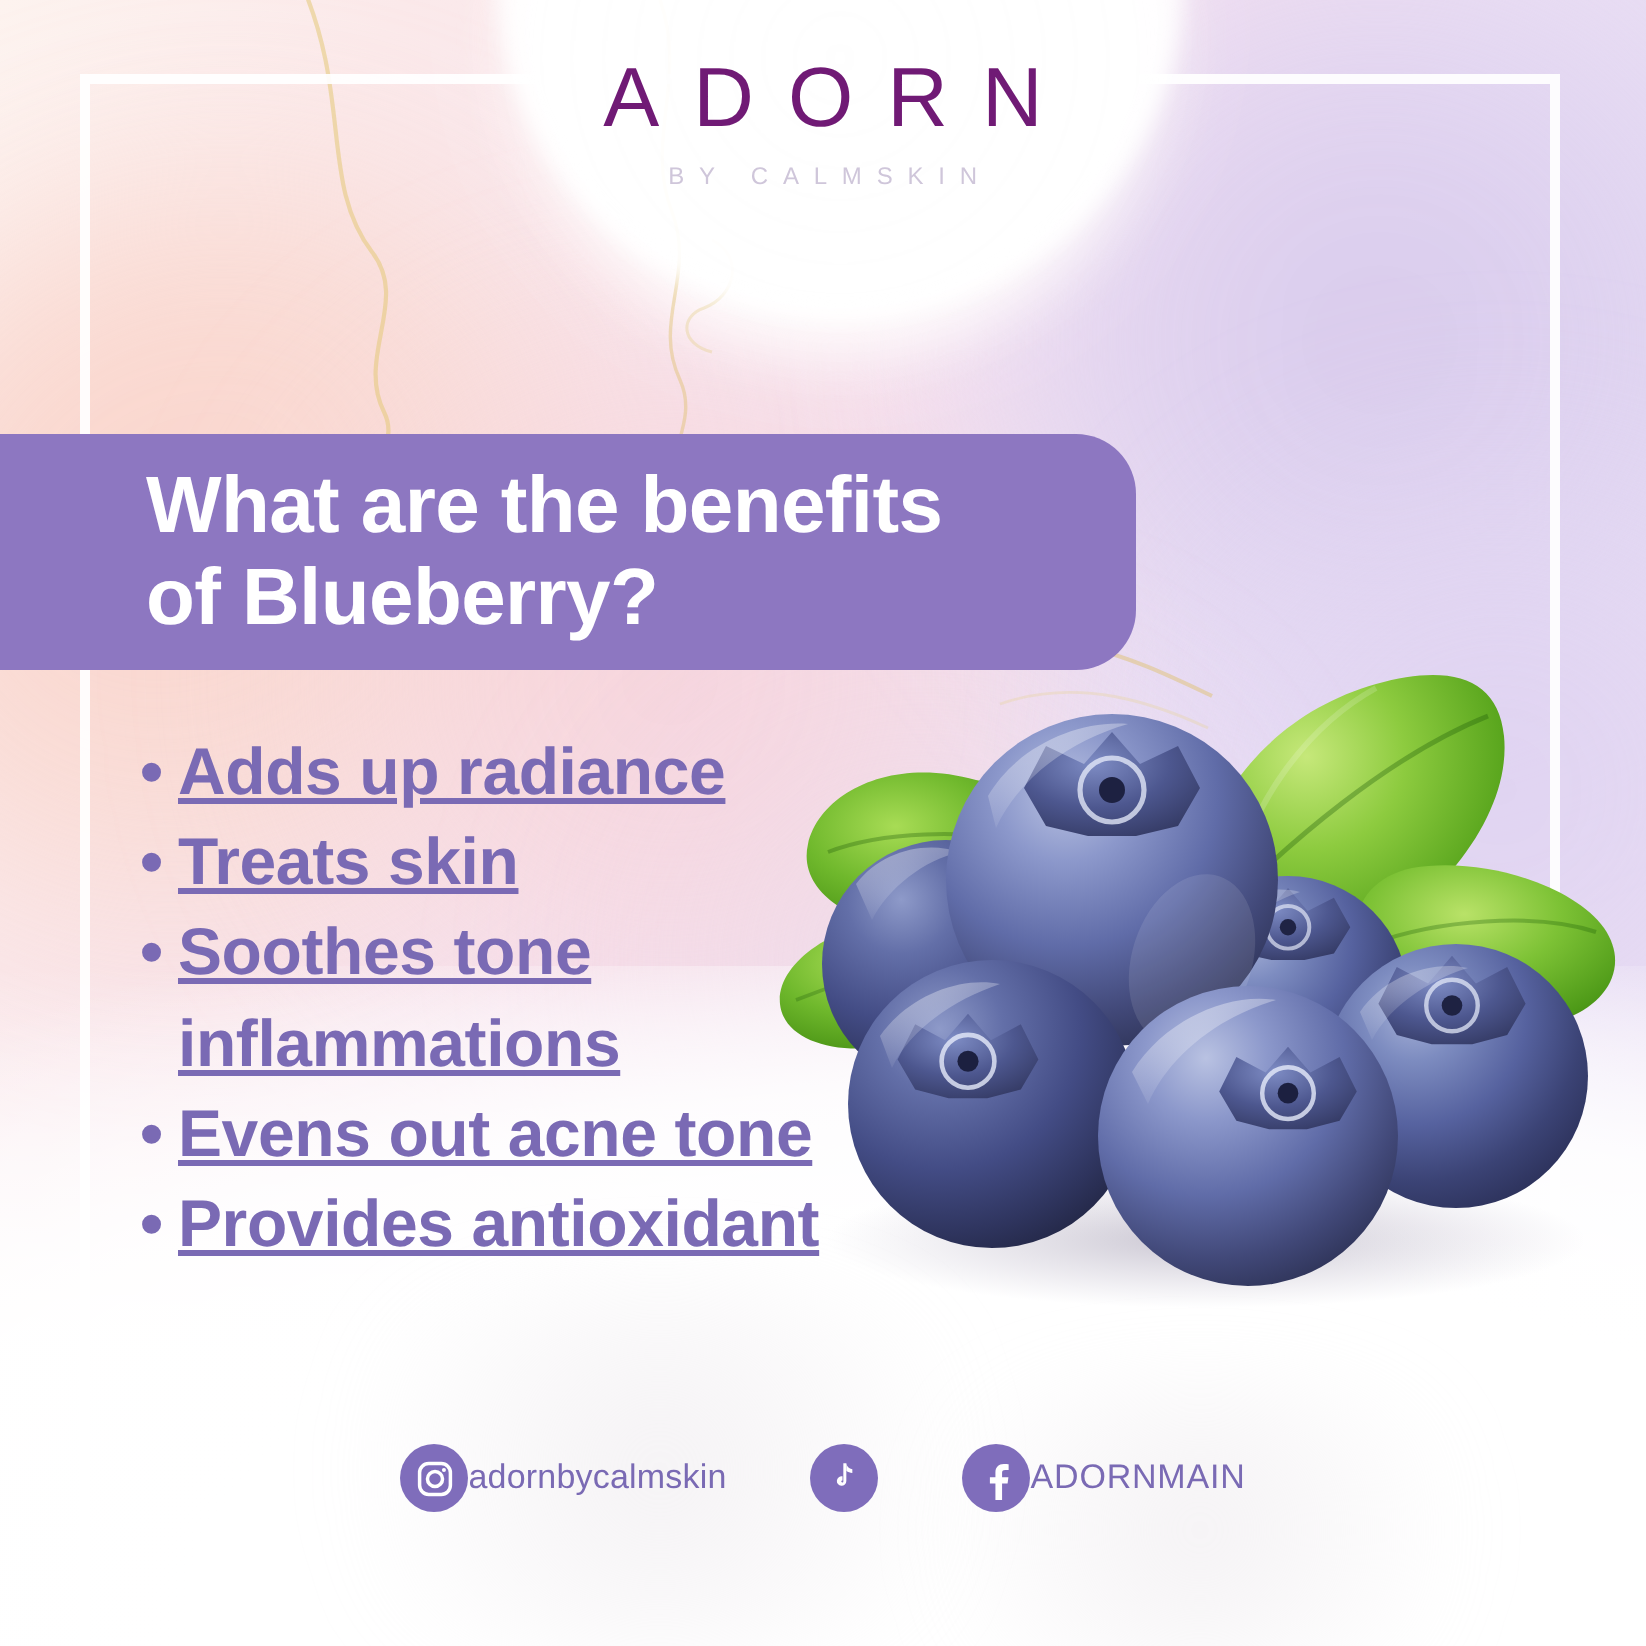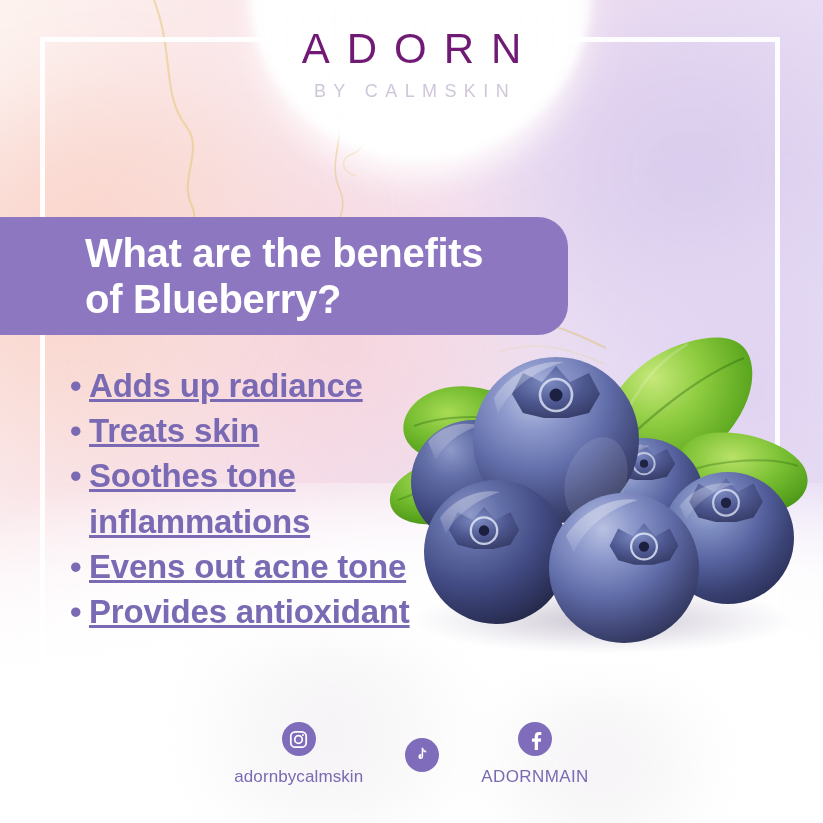--- a/index.html
+++ b/index.html
@@ -108,21 +108,21 @@
   .logo-name {
     font-size:42px;
     letter-spacing:17px;
     color:#701a75;
     font-weight:400;
     text-indent:17px;
     line-height:1.1;
   }
   .logo-sub {
     margin-top:9px;
-    font-size:18px;
+    font-size:12px;
     letter-spacing:7.4px;
     color:#cfc6da;
     font-weight:400;
     text-indent:7px;
   }
 
   
   .banner {
     position:absolute;
     left:0; top:217px;
@@ -132,21 +132,20 @@
     display:flex; align-items:center;
   }
   .banner-text {
     color:#ffffff;
     font-size:40px;
     font-weight:700;
     line-height:1.16;
     padding:0 36px 0 73px;
     letter-spacing:-.3px;
     white-space:pre-line;
-    margin-left:12px;
   }
 
   
   .benefits {
     position:absolute;
     left:70px; top:363px;
     width:450px;
     z-index:6;
   }
   .benefit-row {
@@ -179,21 +178,21 @@
   .footer {
     position:absolute;
     left:0; right:0; top:722px;
     display:flex;
     align-items:center;
     justify-content:center;
     gap:42px;
     z-index:7;
   }
   .social {
-    display:flex; align-items:center; gap:11px;flex-direction:column;
+    display:flex; align-items:center; 
   }
   .social-icon {
     width:34px; height:34px;
     border-radius:50%;
     background:#7f6dbb;
     display:flex; align-items:center; justify-content:center;
     flex:0 0 auto;
   }
   .social-handle {
     color:#7a6ab4;

